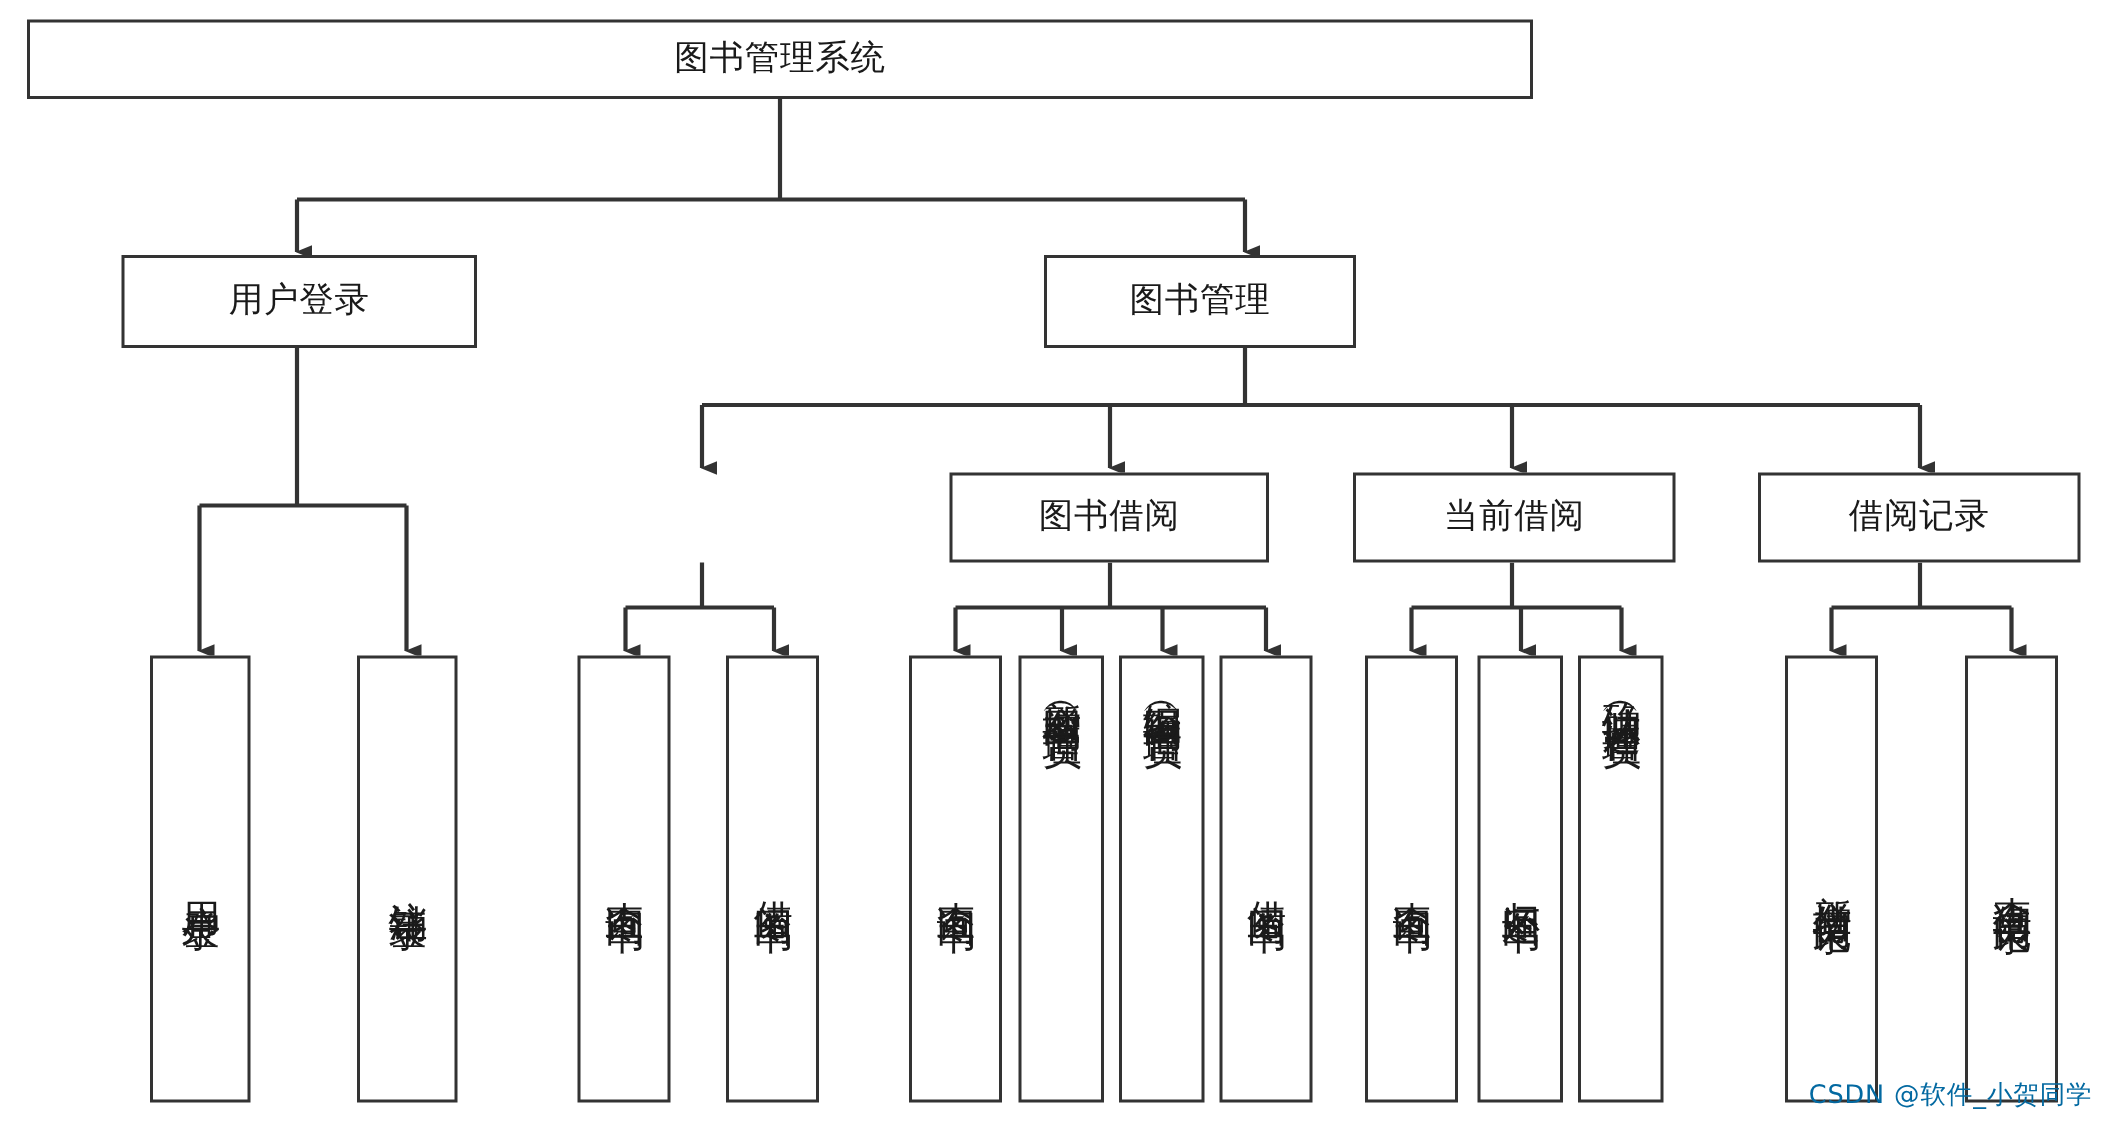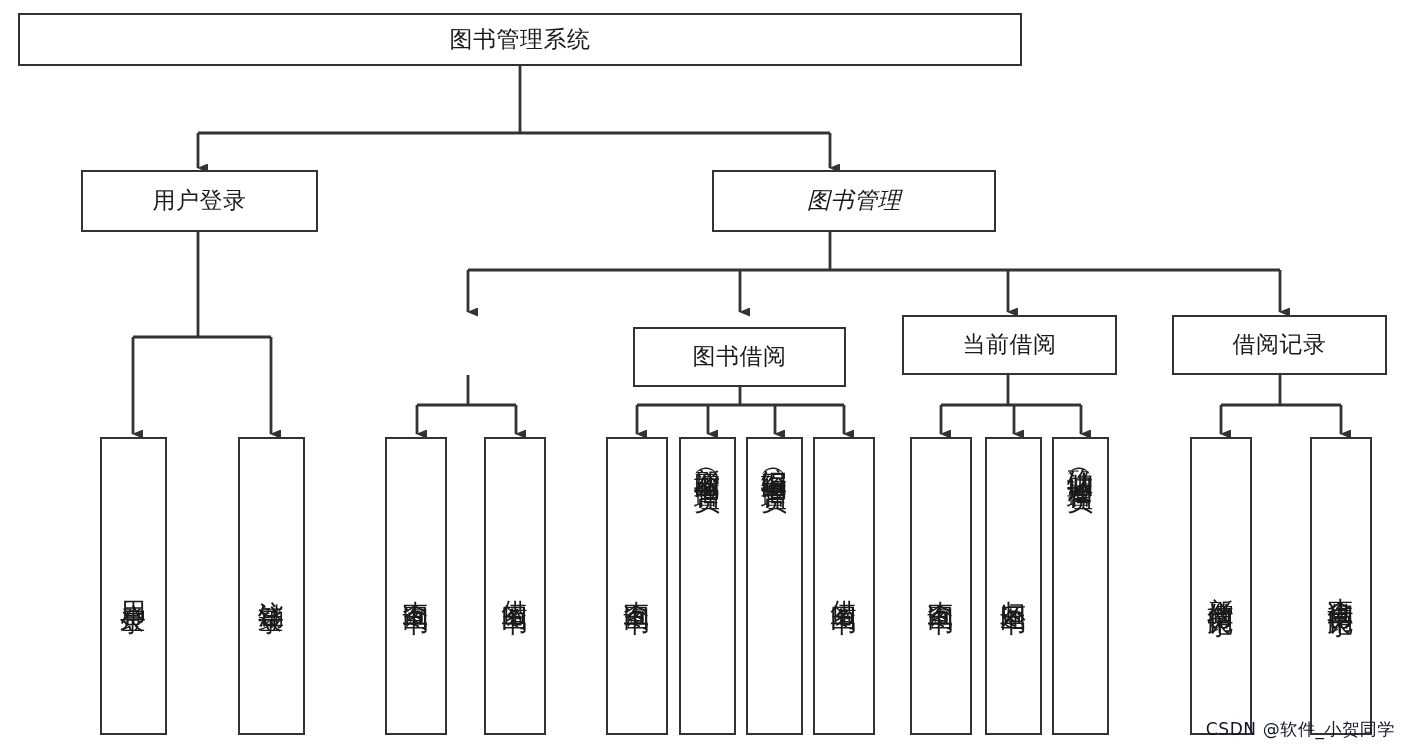--- a/index.html
+++ b/index.html
@@ -59,21 +59,21 @@
   }
   .node.vertical.centered {
     align-items: center;
     padding-top: 0;
   }
   #watermark {
     position: absolute;
     right: 10px;
     bottom: 6px;
     font-size: 17px;
-    color: #0f172a;
+    color: #0369a1;
     letter-spacing: 0.6px;
     z-index: 3;
     white-space: nowrap;
   }
 </style>
 </head>
 <body>
 
 <div id="diagram-root">
 
@@ -127,25 +127,25 @@
     </g>
   </svg>
 
   <div class="node horizontal" style="left: 18px; top: 13px; width: 1004px; height: 53px; justify-content: center;">
     <span class="node-label">图书管理系统</span>
   </div>
 
   <div class="node horizontal" style="left: 81px; top: 170px; width: 237px; height: 62px;">
     <span class="node-label">用户登录</span>
   </div>
-  <div class="node horizontal" style="left: 712px; top: 170px; width: 284px; height: 62px; font-style: italic;">
+  <div class="node horizontal" style="left: 696px; top: 170px; width: 208px; height: 62px;">
     <span class="node-label">图书管理</span>
   </div>
 
-  <div class="node horizontal" style="left: 633px; top: 327px; width: 213px; height: 60px;">
+  <div class="node horizontal" style="left: 633px; top: 315px; width: 213px; height: 60px;">
     <span class="node-label">图书借阅</span>
   </div>
   <div class="node horizontal" style="left: 1172px; top: 315px; width: 215px; height: 60px;">
     <span class="node-label">借阅记录</span>
   </div>
   <div class="node horizontal" style="left: 902px; top: 315px; width: 215px; height: 60px;">
     <span class="node-label">当前借阅</span>
   </div>
 
   <div class="node vertical centered" style="left: 100px; top: 437px; width: 67px; height: 298px;">

